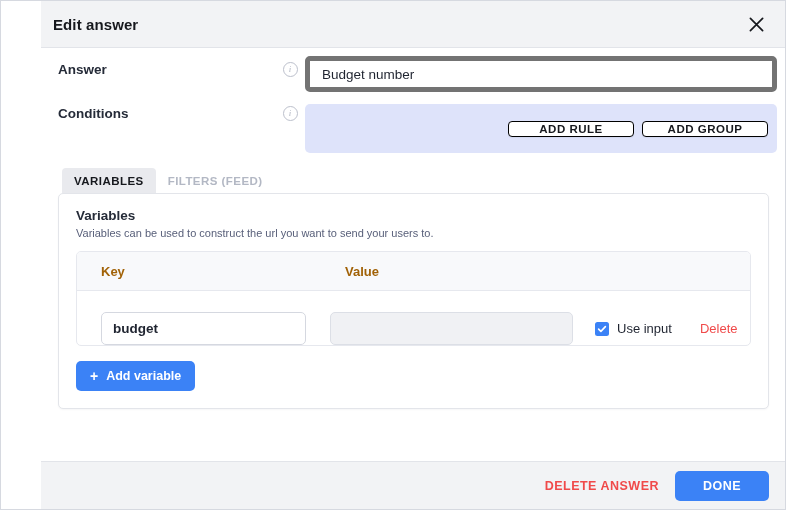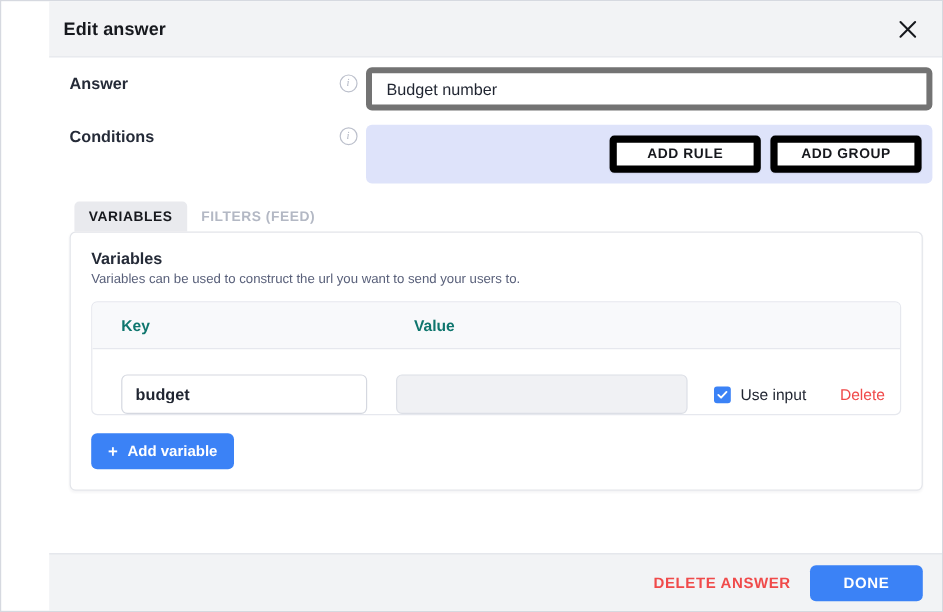--- a/index.html
+++ b/index.html
@@ -127,24 +127,24 @@
     border-radius: 5px;
     height: 49px;
     display: flex;
     align-items: center;
     justify-content: flex-end;
     padding-right: 9px;
     box-sizing: border-box;
     margin-top: 4px;
   }
   .cond-btn {
-    height: 31px;
+    height: 16px;
     min-width: 126px;
     background: #ffffff;
-    border: 6px solid #000000;
+    border: 1px solid #000000;
     border-radius: 4px;
     font-family: "Liberation Sans", sans-serif;
     font-size: 11.5px;
     font-weight: bold;
     letter-spacing: 0.5px;
     color: #16181d;
     cursor: pointer;
     margin-left: 8px;
     padding: 0 10px;
     box-shadow: 0 1px 1px rgba(30,35,60,0.06);
@@ -202,21 +202,21 @@
     background: #ffffff;
   }
   .var-head {
     display: flex;
     align-items: center;
     height: 38px;
     background: #f8f9fb;
     border-bottom: 1px solid #e6e8ee;
     font-size: 13px;
     font-weight: bold;
-    color: #0f766e;
+    color: #a16207;
   }
   .col-key   { width: 268px; min-width: 268px; padding-left: 24px; box-sizing: border-box; }
   .col-value { flex: 1; padding-left: 0px; }
 
   .var-row {
     display: flex;
     align-items: flex-end;
     height: 54px;
     padding-left: 24px;
     box-sizing: border-box;

